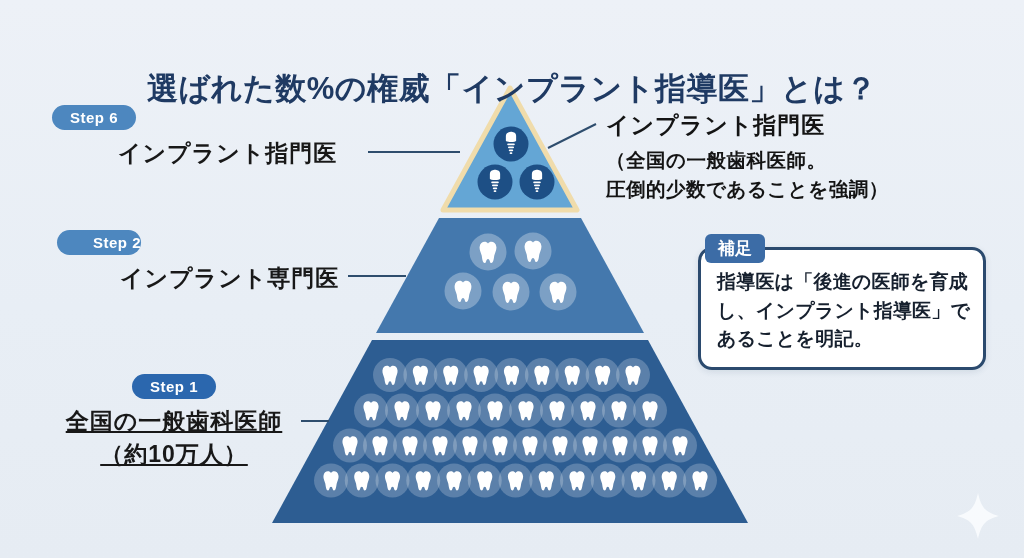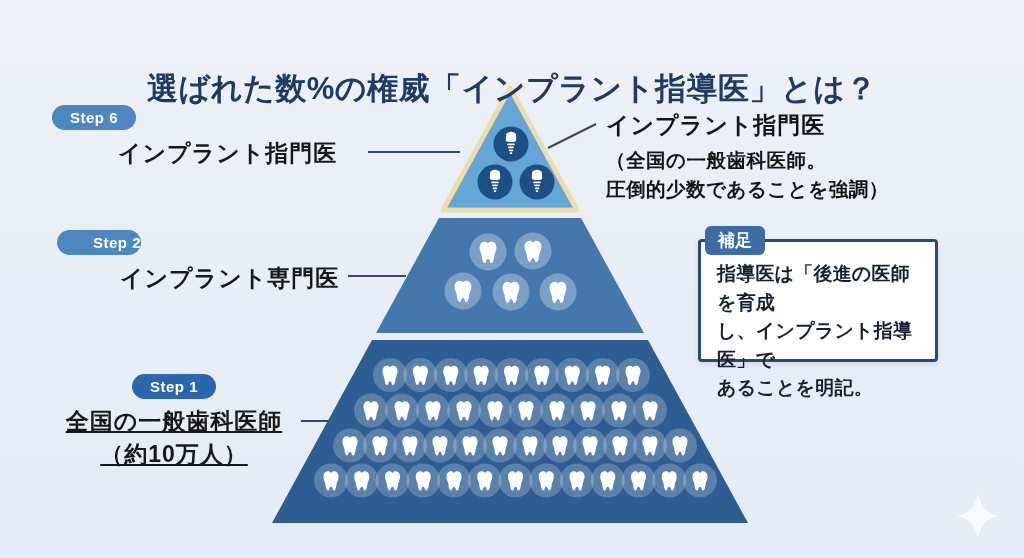--- a/index.html
+++ b/index.html
@@ -23,22 +23,22 @@
   .step3{left:52px;top:105px;}
   .step3 .step-label{margin:8px 0 8px 66px;}
   .step2{left:57px;top:230px;}
   .step2 .step-label{margin:8px 0 0 63px;}
   .step1{left:44px;top:374px;width:260px;text-align:center;}
   .step1 .step-label{line-height:33px;margin-top:6px;text-decoration:underline;}
   .annotation{position:absolute;left:606px;top:110px;color:#141414;}
   .ann-title{font-size:23px;font-weight:800;margin-bottom:5px;letter-spacing:1px;}
   .ann-sub{font-size:19.5px;font-weight:700;line-height:29px;letter-spacing:.5px;}
   .note-box{
-    position:absolute;left:698px;top:239px;width:240px;height:123px;
-    background:#ffffff;border:3px solid #2b4a6e;border-radius:4px;
+    position:absolute;left:698px;top:247px;width:288px;height:123px;
+    background:#ffffff;border:3px solid #2b4a6e;border-radius:14px;
     box-shadow:0 2px 6px rgba(40,70,110,.12);box-sizing:border-box;
   }
   .note-badge{
     position:absolute;left:4px;top:-16px;
     color:#fff;font-size:17px;font-weight:700;
     padding:3px 13px;border-radius:6px;
   }
   .note-text{
     margin:18px 8px 0 16px;font-size:19px;font-weight:700;
     line-height:28.5px;color:#16202e;letter-spacing:.2px;

